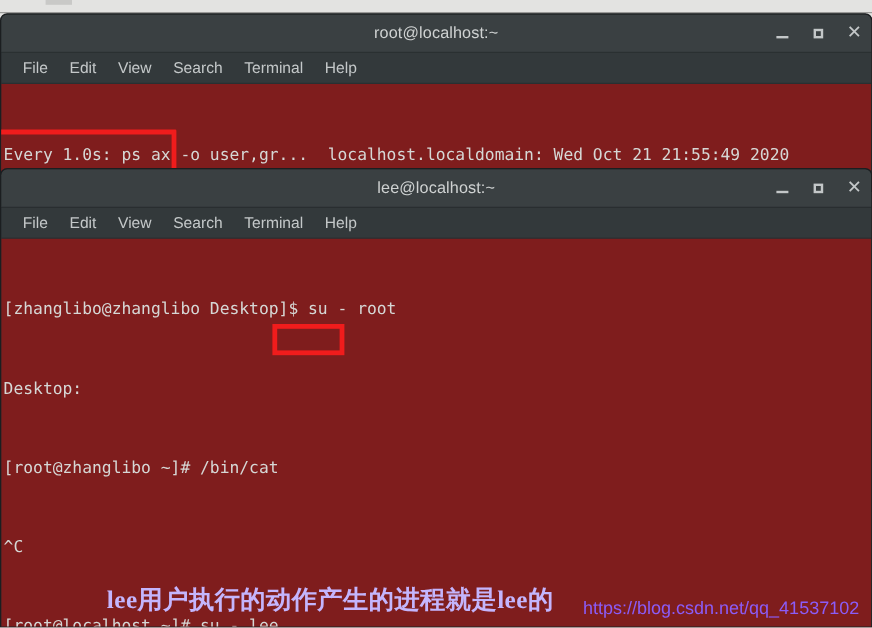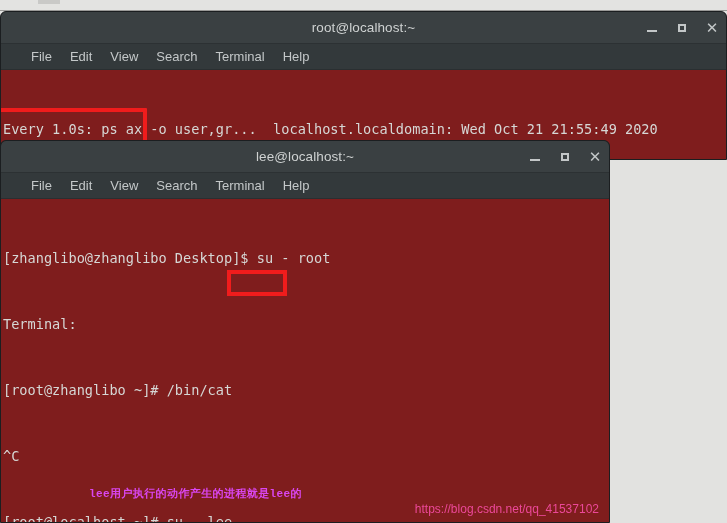--- a/index.html
+++ b/index.html
@@ -40,21 +40,21 @@
   }
   .term-window.win-root {
     left: 0; top: 11px;
     width: 727px; height: 149px;
     border: 1px solid #1b1e20;
     border-top-left-radius: 6px;
     border-top-right-radius: 6px;
   }
   .term-window.win-lee {
     left: 0; top: 140px;
-    width: 610px; height: 383px;
+    width: 727px; height: 383px;
     border: 1px solid #1b1e20;
     border-top-left-radius: 6px;
     border-top-right-radius: 6px;
   }
 
   
   .titlebar {
     position: relative;
     height: 31px;
     background: #3a4042;
@@ -107,21 +107,21 @@
     line-height: 1;
     font-family: "Liberation Sans", sans-serif;
   }
 
   
   .menubar {
     height: 26px;
     background: #33393b;
     display: flex;
     align-items: center;
-    padding-left: 21px;
+    padding-left: 9px;
     border-bottom: 1px solid #2a2f31;
     box-sizing: border-box;
   }
   .menu-item {
     color: #c4c8c9;
     font-size: 13px;
     padding: 0 9px;
     white-space: nowrap;
   }
 
@@ -163,35 +163,35 @@
     top: 270px;
     width: 60px;
     height: 26px;
   }
 
   
   .annotation-cn {
     position: absolute;
     left: 88px;
     top: 345px;
-    color: #d946ef;
-    font-size: 11px;
-    font-family: Liberation Mono, monospace;
+    color: #c4b5fd;
+    font-size: 21px;
+    font-family: Liberation Serif, serif;
     font-weight: bold;
     letter-spacing: 0.4px;
     white-space: nowrap;
   }
 
   
   .watermark {
     position: absolute;
     right: 10px;
     bottom: 6px;
-    color: #ec4899;
-    font-size: 12px;
+    color: #8b5cf6;
+    font-size: 15px;
     font-family: "Liberation Sans", sans-serif;
     white-space: nowrap;
   }
 </style>
 </head>
 <body>
 
 <div class="desktop-strip">
   <div class="desktop-strip-ghost"></div>
 </div>
@@ -240,21 +240,21 @@
     <span class="menu-item">File</span>
     <span class="menu-item">Edit</span>
     <span class="menu-item">View</span>
     <span class="menu-item">Search</span>
     <span class="menu-item">Terminal</span>
     <span class="menu-item">Help</span>
   </div>
 
   <div class="term-body">
     <div class="term-line">[zhanglibo@zhanglibo Desktop]$ su - root</div>
-    <div class="term-line">Terminal:</div>
+    <div class="term-line">Desktop:</div>
     <div class="term-line">[root@zhanglibo ~]# /bin/cat</div>
     <div class="term-line">^C</div>
     <div class="term-line">[root@localhost ~]# su - lee</div>
     
     
   </div>
 
   <div class="annotation-cn">lee用户执行的动作产生的进程就是lee的</div>
 
   <div class="watermark">https://blog.csdn.net/qq_41537102</div>

